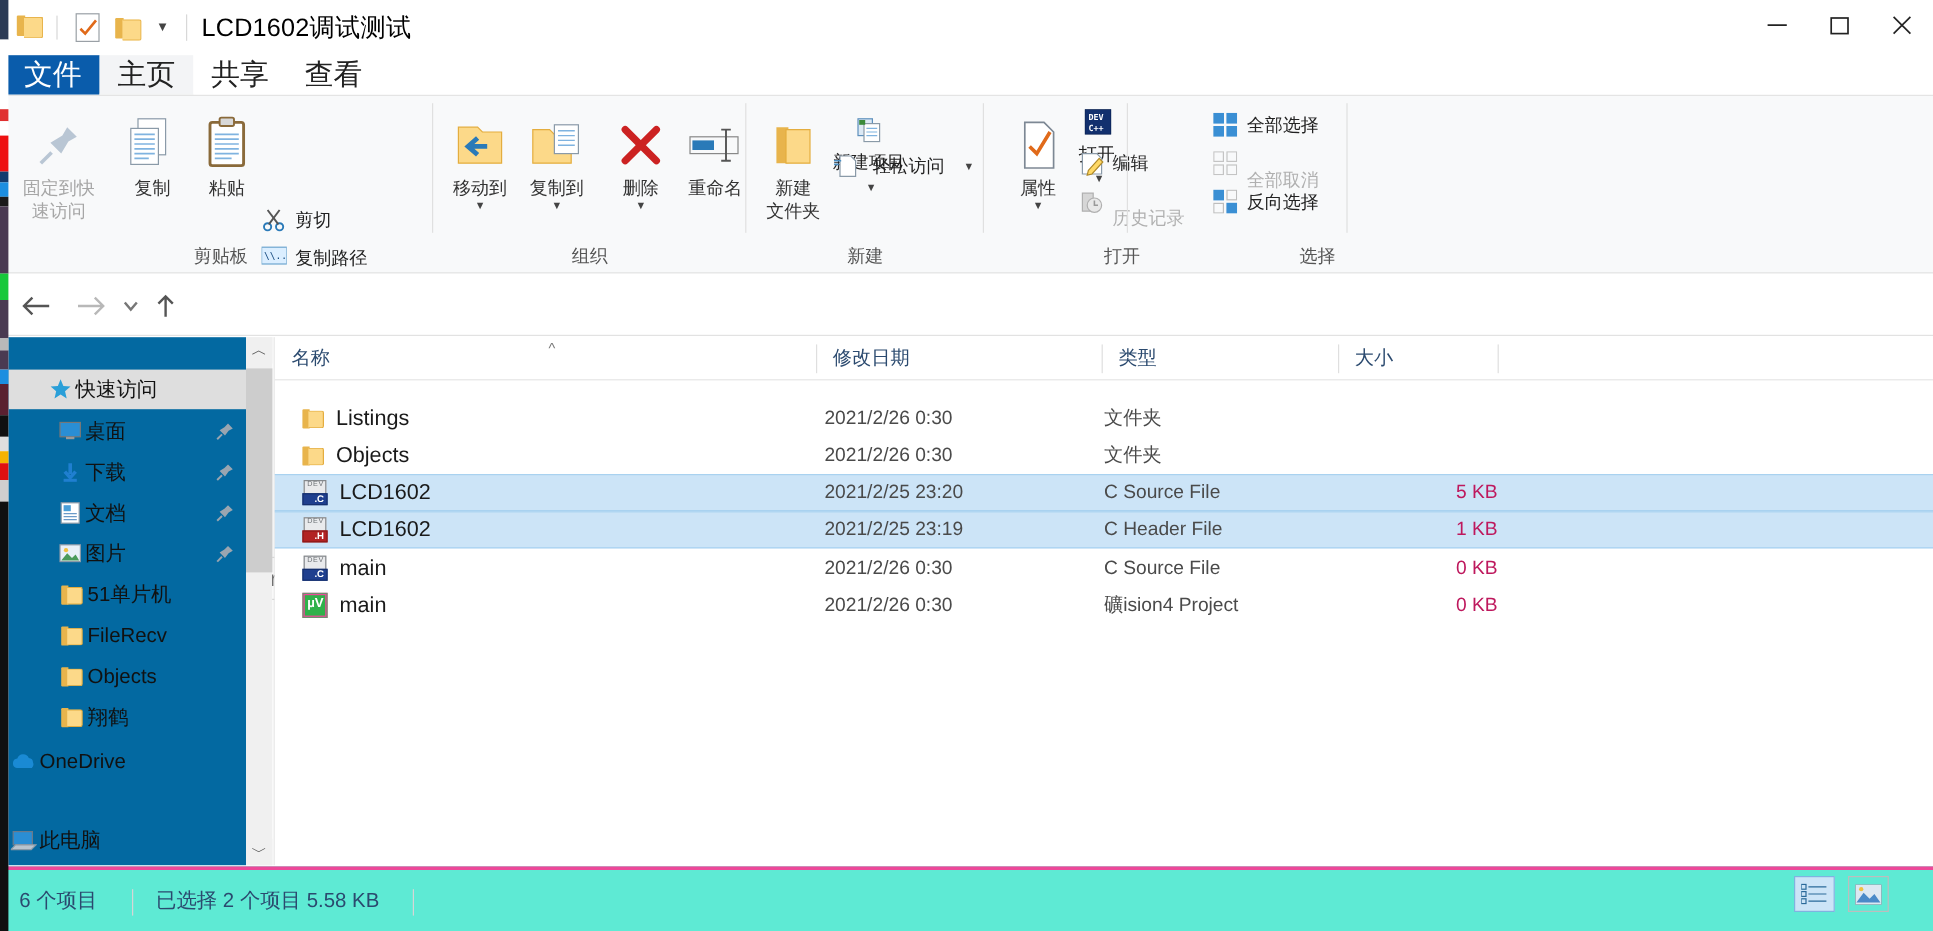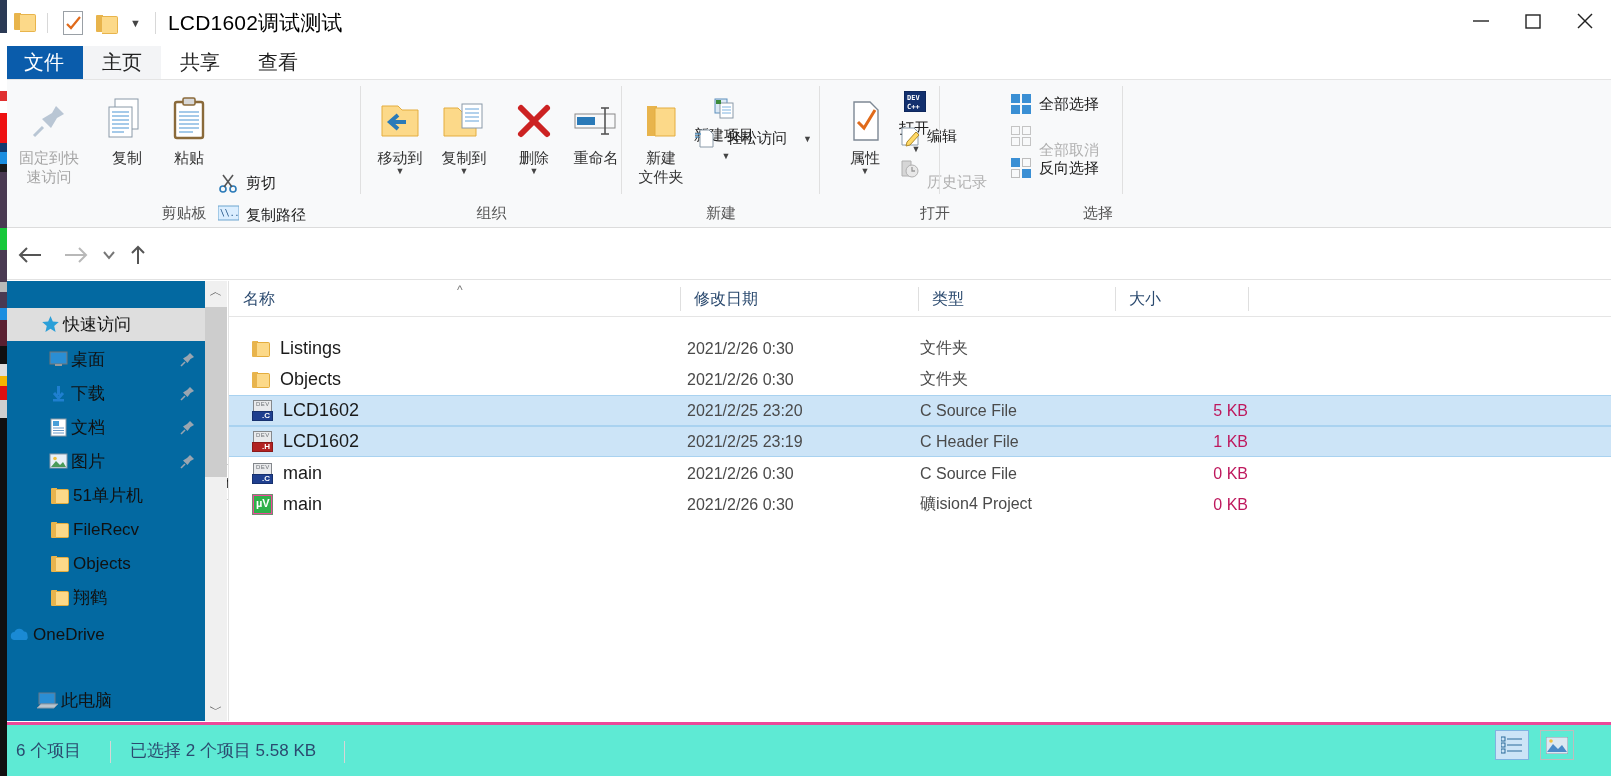--- a/index.html
+++ b/index.html
@@ -34,21 +34,21 @@
   .qat-caret { margin-left: 13px; color: #444; font-size: 11px; }
   .title-sep2 { width: 1px; height: 22px; background: #d8d8d8; margin: 0 12px 0 14px; }
   .win-title { font-size: 21px; color: #000; letter-spacing: .2px; }
 
   .wbtns { position: absolute; right: 0; top: 0; display: flex; }
   .wbtn { width: 52px; height: 42px; display: flex; align-items: center; justify-content: center; }
   .wbtn svg { display: block; }
 
   
   .tabstrip { position: absolute; left: 0; top: 46px; width: 1611px; height: 33px; background: #fff; }
-  .tab { position: absolute; top: 0; height: 33px; line-height: 33px; text-align: center; font-size: 20px; color: #222; cursor: default;}
+  .tab { position: absolute; top: 0; height: 33px; line-height: 33px; text-align: center; font-size: 24px; color: #222; cursor: default;}
   .tab.file { background: #0a5cab; color: #fff; left: 5px; width: 78px; }
   .tab.sel { background: #f3f4f6; }
   .tab.sel::after{content:"";position:absolute;left:0;right:0;bottom:-1px;height:2px;background:#f3f4f6;}
   .ribbon-right { position: absolute; right: 10px; top: 47px; display: flex; align-items: center; gap: 18px;}
   .chev-up { color: #9a9a9a; font-size: 15px; }
   .help-btn { width: 25px; height: 25px; border-radius: 50%; background: #0a67c6; color: #fff;
               font-size: 16px; font-weight: bold; display: flex; align-items: center; justify-content: center; }
 
   
   .ribbon { position: absolute; left: 0; top: 79px; width: 1611px; height: 149px;
@@ -656,21 +656,21 @@
 
     <div class="nav-item" style="top:337px;">
       <span class="ni">
         <svg width="22" height="15" viewBox="0 0 22 15">
             <path d="M5 13 a4 4 0 0 1 0.4 -7.9 A5.2 5.2 0 0 1 15 4.6 a3.8 3.8 0 0 1 3.5 3.8 A4 4 0 0 1 17.5 13 Z" fill="#1a8ad4"></path>
           </svg>
       </span>
       <span>OneDrive</span>
     </div>
 
-    <div class="nav-item" style="top:403px;padding-left:28px;">
+    <div class="nav-item" style="top:403px;">
       <span class="ni">
         <svg width="22" height="18" viewBox="0 0 22 18">
             <rect x="2" y="1" width="16" height="11" fill="#2a8ed4" stroke="#6a7a8a"></rect>
             <path d="M0 16 L4 12 H21 L17 16 Z" fill="#b8c4ce" stroke="#8a9aa8"></path>
           </svg>
       </span>
       <span>此电脑</span>
     </div>
   </div>
 

